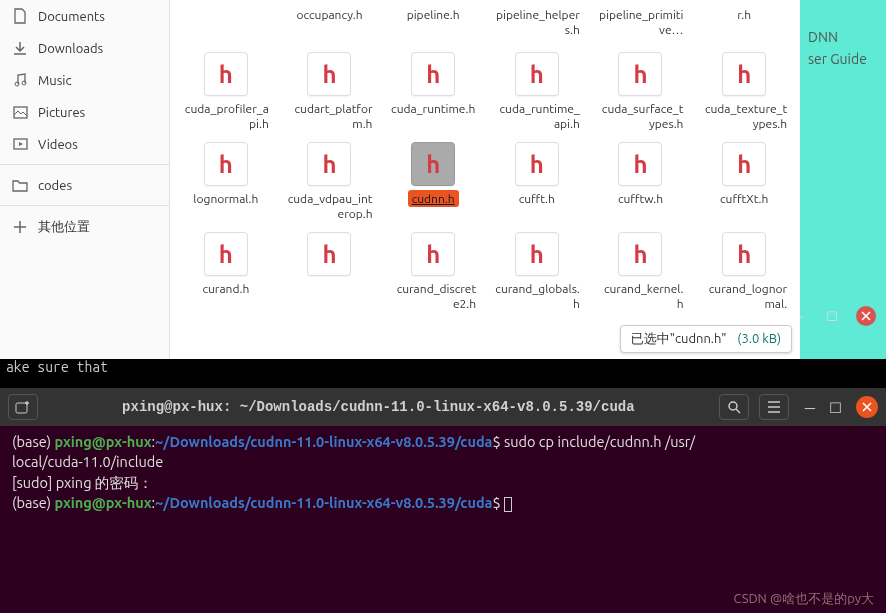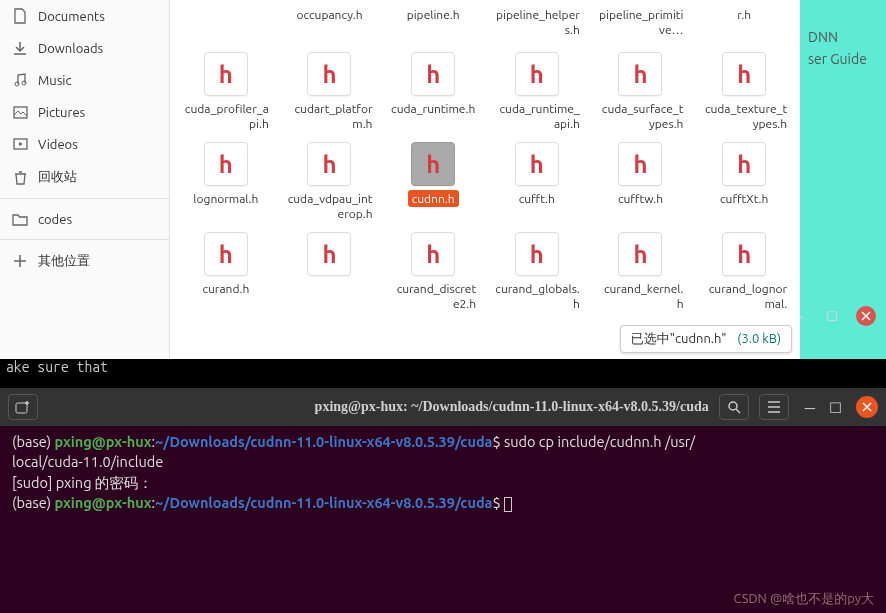--- a/index.html
+++ b/index.html
@@ -13,35 +13,35 @@
 .side-item .ic { width:16px; height:16px; display:inline-flex; align-items:center; justify-content:center; color:#666; }
 .side-sep { height:1px; background:#e0e0e0; margin:4px 0; }
 
 .files-area { flex:1; padding:4px 6px; overflow:hidden; position:relative; }
 .grid { display:grid; grid-template-columns:repeat(6,1fr); gap:6px 4px; }
 .file { display:flex; flex-direction:column; align-items:center; text-align:right; padding:2px; cursor:pointer; }
 .file .thumb { width:44px; height:44px; background:#fff; border:1px solid #ddd; border-radius:4px; display:flex; align-items:center; justify-content:center; margin-bottom:4px; box-shadow:0 1px 1px rgba(0,0,0,0.05); }
 .file .thumb .h { font-size:24px; font-weight:700; color:#d33c44; }
 .file .fname { font-size:12px; color:#333; line-height:1.25; word-break:break-all; max-width:94px; padding:1px 4px; border-radius:3px; }
 .file.selected .thumb { background:#aaa; border-color:#999; }
-.file.selected .fname { background:#e95420; color:#ffffff; }
+.file.selected .fname { background:#e95420; color:#0f172a;text-decoration:underline; }
 
 .status { position:absolute; right:8px; bottom:6px; background:#fff; border:1px solid #ccc; border-radius:4px; padding:4px 10px; box-shadow:0 1px 3px rgba(0,0,0,0.15); font-size:13px; color:#333; }
 .status .sz { color:#0f766e; margin-left:8px; }
 
 .back-strip { position:absolute; left:0; right:0; top:359px; height:36px; background:#000; color:#c9c9c9; font-family:"Ubuntu Mono",monospace; font-size:14px; padding:0 6px; }
 
 .win-ctrl { position:absolute; right:10px; top:306px; display:flex; gap:14px; align-items:center; }
 .win-btn { width:20px; height:20px; border-radius:50%; display:flex; align-items:center; justify-content:center; color:#ddd; }
 .win-btn.close { background:#d9534f; }
 
 .term { position:absolute; left:0; right:0; top:388px; bottom:0; background:#2c001e; color:#ddd; font-family:"Ubuntu Mono","DejaVu Sans Mono",monospace; font-size:14.5px; }
 .term-header { height:38px; background:#333333; display:flex; align-items:center; padding:0 8px; gap:10px; }
 .tab-btn { width:30px; height:26px; border:1px solid #555; border-radius:4px; display:flex; align-items:center; justify-content:center; color:#ccc; cursor:pointer; }
-.term-title { flex:1; text-align:right; color:#d0d0d0; font-family:Liberation Serif, serif; font-size:14px; font-weight:600; }
+.term-title { flex:1; text-align:center; color:#d0d0d0; font-family:Liberation Mono, monospace; font-size:14px; font-weight:600; }
 .hb { width:30px; height:26px; border:1px solid #555; border-radius:4px; display:flex; align-items:center; justify-content:center; color:#ccc; cursor:pointer; }
 .term-body { padding:6px 12px; line-height:1.4; position:relative; height:calc(100% - 38px); }
 .g { color:#4caf50; font-weight:700; }
 .b { color:#3b78c8; font-weight:700; }
 .w { color:#e0e0e0; }
 .cursor { display:inline-block; width:8px; height:15px; border:1px solid #ccc; vertical-align:middle; }
 .watermark { position:absolute; right:12px; bottom:6px; color:#a88; font-size:13px; opacity:0.8; font-family:"Ubuntu",sans-serif; }
 .tc { display:flex; gap:14px; align-items:center; margin-left:6px; }
 .tc span { color:#ccc; cursor:pointer; }
 .tc .x { width:22px; height:22px; border-radius:50%; background:#e95420; color:#fff; display:flex; align-items:center; justify-content:center; }
@@ -104,28 +104,20 @@
           <span>Pictures</span>
         </div>
         <div class="side-item">
           <span class="ic">
             <svg width="15" height="12" viewBox="0 0 15 12">
               <rect x="1" y="1" width="13" height="10" fill="none" stroke="#666" stroke-width="1.3"></rect>
               <path d="M6 4l4 2-4 2z" fill="#666"></path>
             </svg>
           </span>
           <span>Videos</span>
-        </div>
-        <div class="side-item">
-          <span class="ic">
-            <svg width="13" height="15" viewBox="0 0 13 15">
-              <path d="M2 4h9l-1 10H3zM1 4h11M5 2h3" fill="none" stroke="#666" stroke-width="1.3"></path>
-            </svg>
-          </span>
-          <span>回收站</span>
         </div>
       </div>
     <div class="side-sep"></div>
     <div class="side-item">
       <span class="ic">
           <svg width="16" height="14" viewBox="0 0 16 14">
             <path d="M1 3h5l1.5 2H15v8H1z" fill="none" stroke="#666" stroke-width="1.3"></path>
           </svg>
         </span>
       <span>codes</span>

